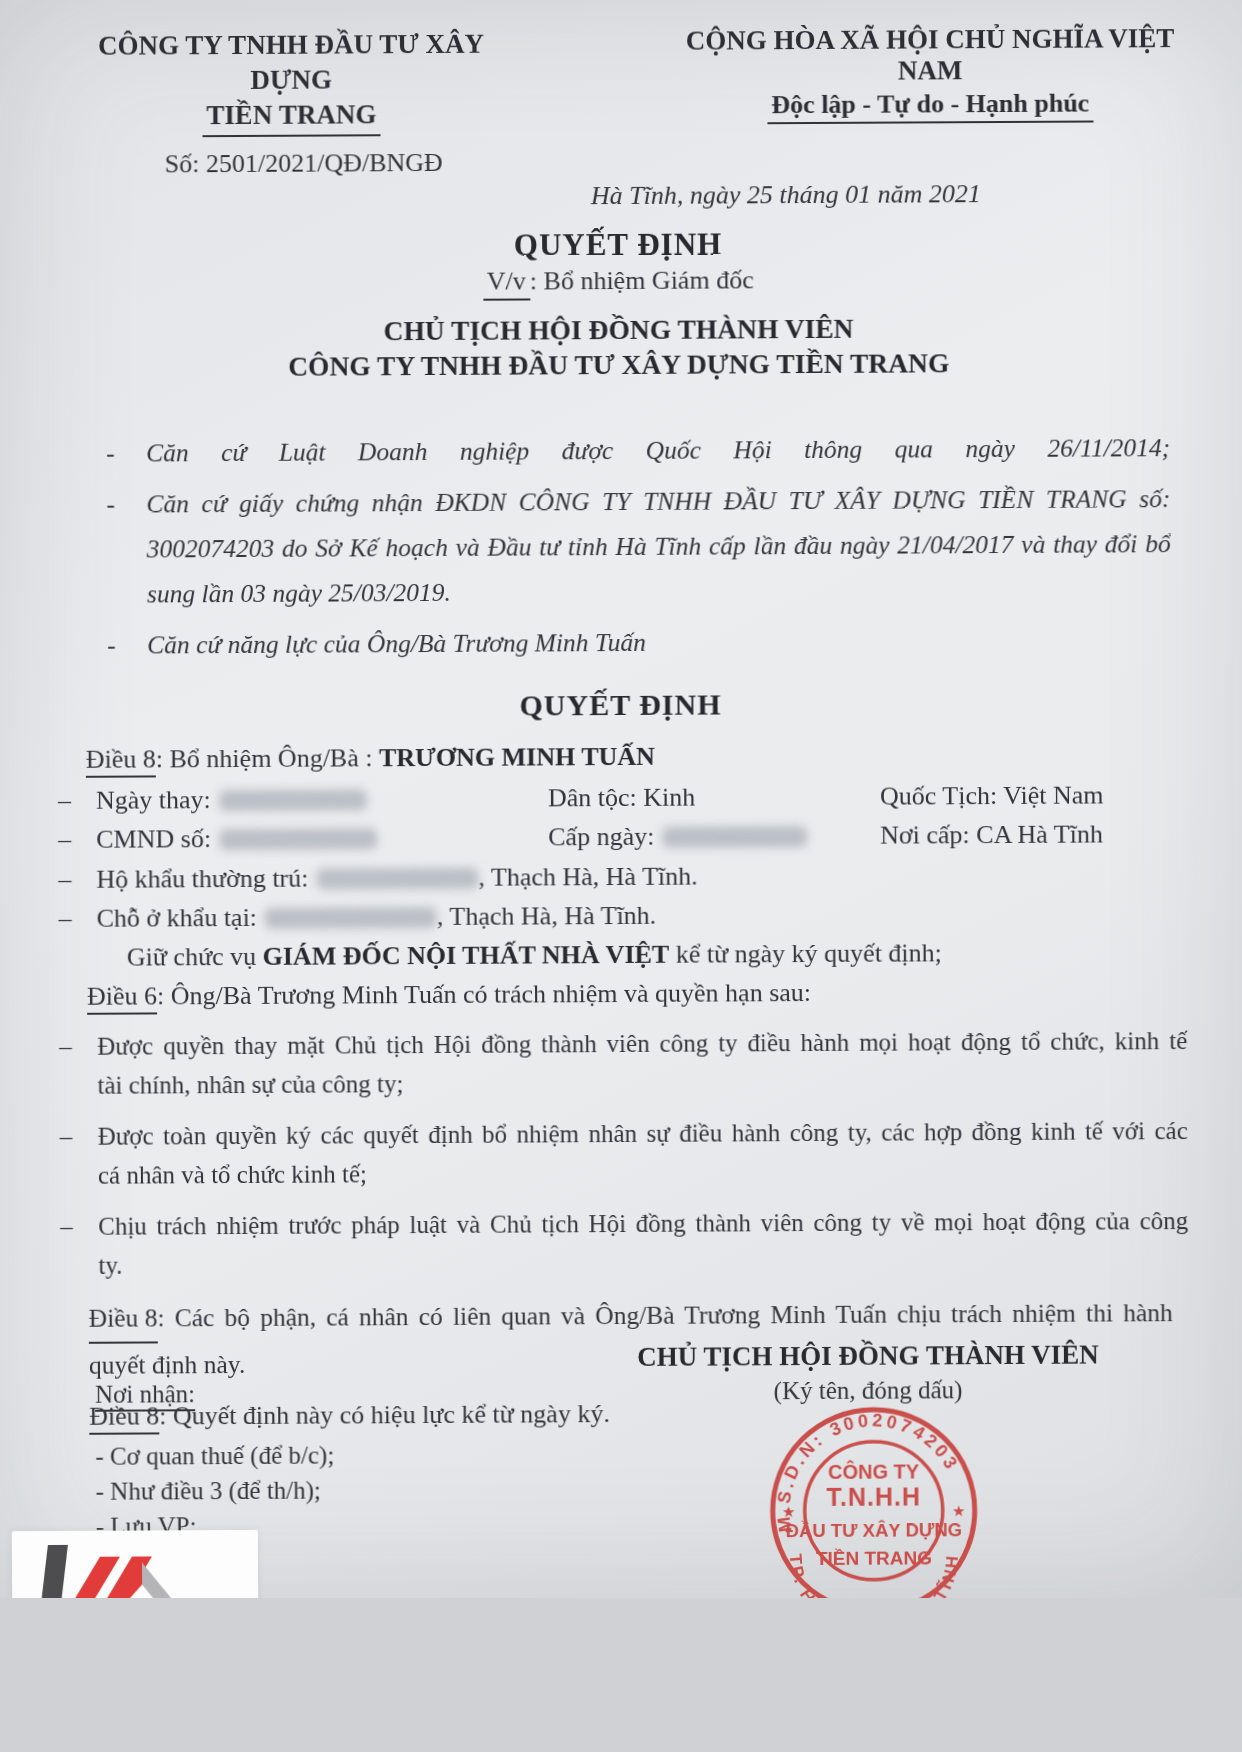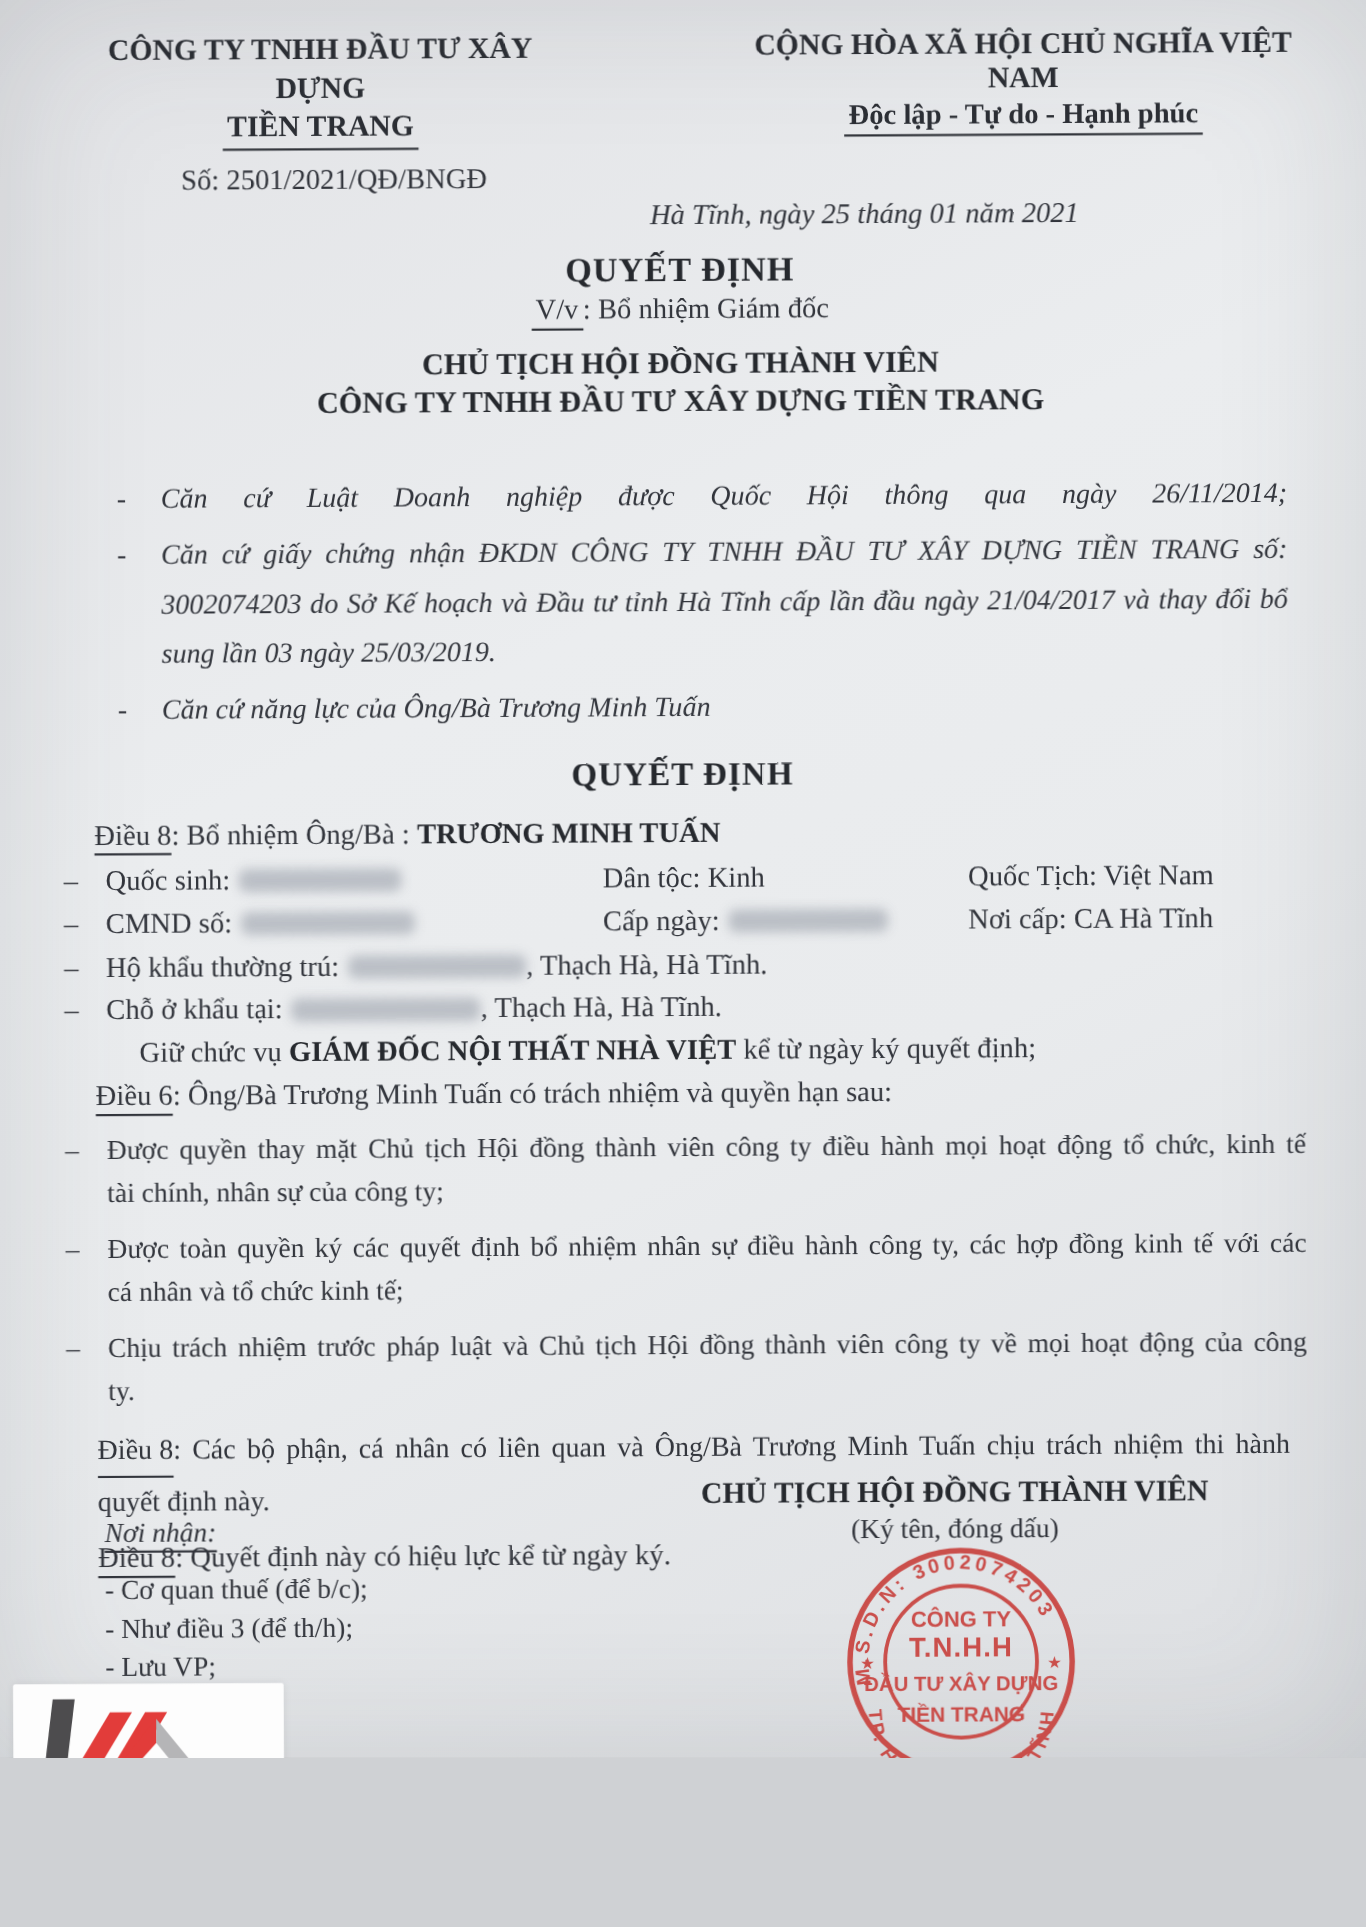--- a/index.html
+++ b/index.html
@@ -57,21 +57,21 @@
   .duty .dtxt{flex:1;}
 
   .article3{margin:12px 72px 0 86px;font-size:25.5px;line-height:1.72;}
   .article4{margin:14px 72px 0 86px;font-size:26px;}
 
   
   .sign-block{position:absolute;left:600px;top:1342px;width:530px;text-align:center;}
   .sign-title{font-weight:bold;font-size:27px;color:#26292e;}
   .sign-note{font-size:25px;margin-top:5px;}
   .recipients{position:absolute;left:92px;top:1378px;font-size:25px;}
-  .recipients .rec-h{display:inline-block;border-bottom:2px solid #32353c;padding-bottom:1px;margin-bottom:14px;font-style:italic;}
+  .recipients .rec-h{display:inline-block;border-bottom:2px solid #32353c;padding-bottom:1px;margin-bottom:24px;}
   .recipients .rec-item{margin-top:7px;}
 
   .stamp{position:absolute;left:738px;top:1380px;width:264px;height:264px;mix-blend-mode:multiply;opacity:.93;}
   .stamp text{font-family:"Liberation Sans","DejaVu Sans",sans-serif;font-weight:bold;fill:#c8423e;}
   .signature{position:absolute;left:760px;top:1596px;width:360px;text-align:center;
     font-style:italic;font-weight:bold;font-size:47px;color:#d5514b;transform:rotate(-3deg);
     mix-blend-mode:multiply;letter-spacing:2px;}
 
   
   .logo-card{position:absolute;left:8px;top:1528px;width:246px;height:188px;background:#fdfdfd;border-radius:2px;box-shadow:0 0 8px rgba(0,0,0,.07);}
@@ -130,21 +130,21 @@
     </div>
 
     <div class="decision-heading">QUYẾT ĐỊNH</div>
 
     <div class="article1">
       <span class="art-label">Điều 8</span><span>: Bổ nhiệm Ông/Bà : </span><span class="p-name">TRƯƠNG MINH TUẤN</span>
     </div>
 
     <div class="info-row">
       <div class="mk">–</div>
-      <div class="c1"><span>Quốc sinh:</span><span class="redact w150"></span></div>
+      <div class="c1"><span>Ngày thay:</span><span class="redact w150"></span></div>
       <div class="c2">Dân tộc: Kinh</div>
       <div class="c3">Quốc Tịch: Việt Nam</div>
     </div>
     <div class="info-row">
       <div class="mk">–</div>
       <div class="c1"><span>CMND số:</span><span class="redact w160"></span></div>
       <div class="c2"><span>Cấp ngày:</span><span class="redact w145"></span></div>
       <div class="c3">Nơi cấp: CA Hà Tĩnh</div>
     </div>
     <div class="info-row">

